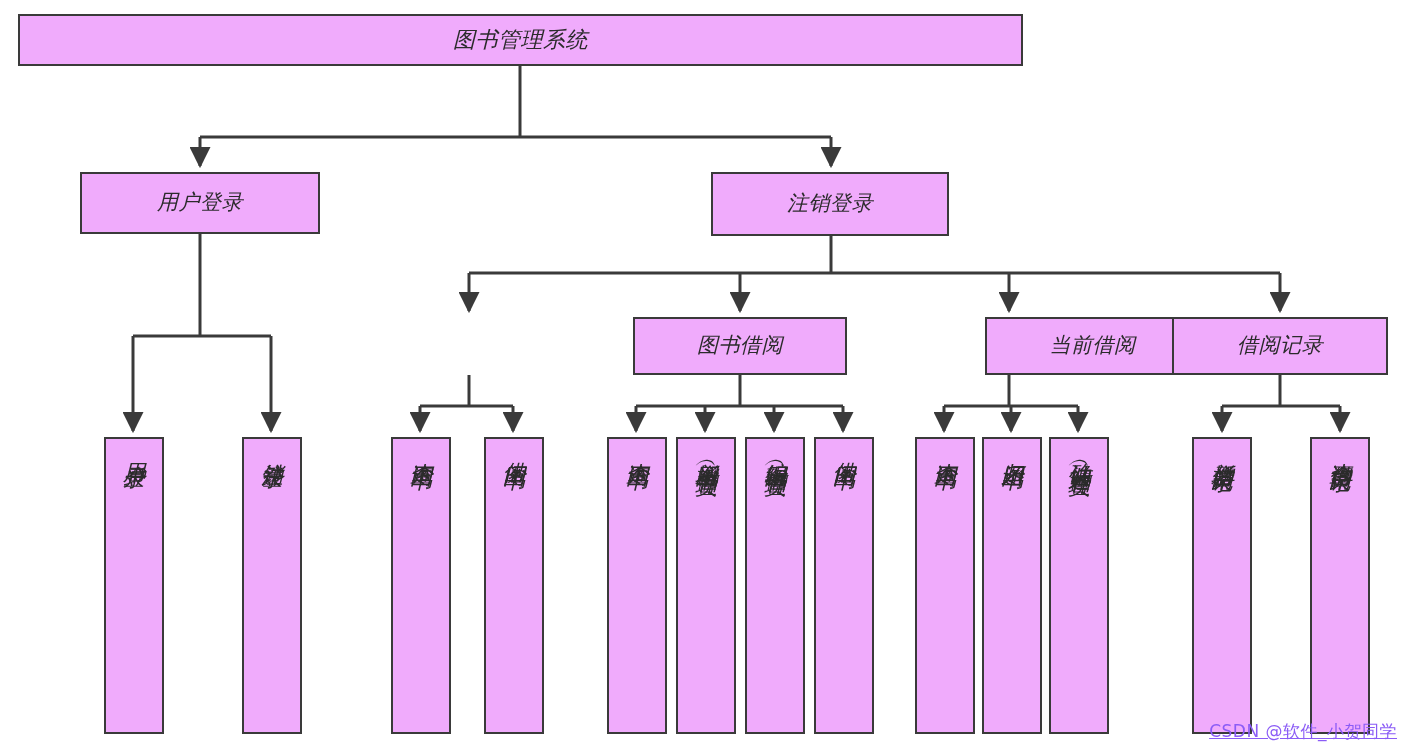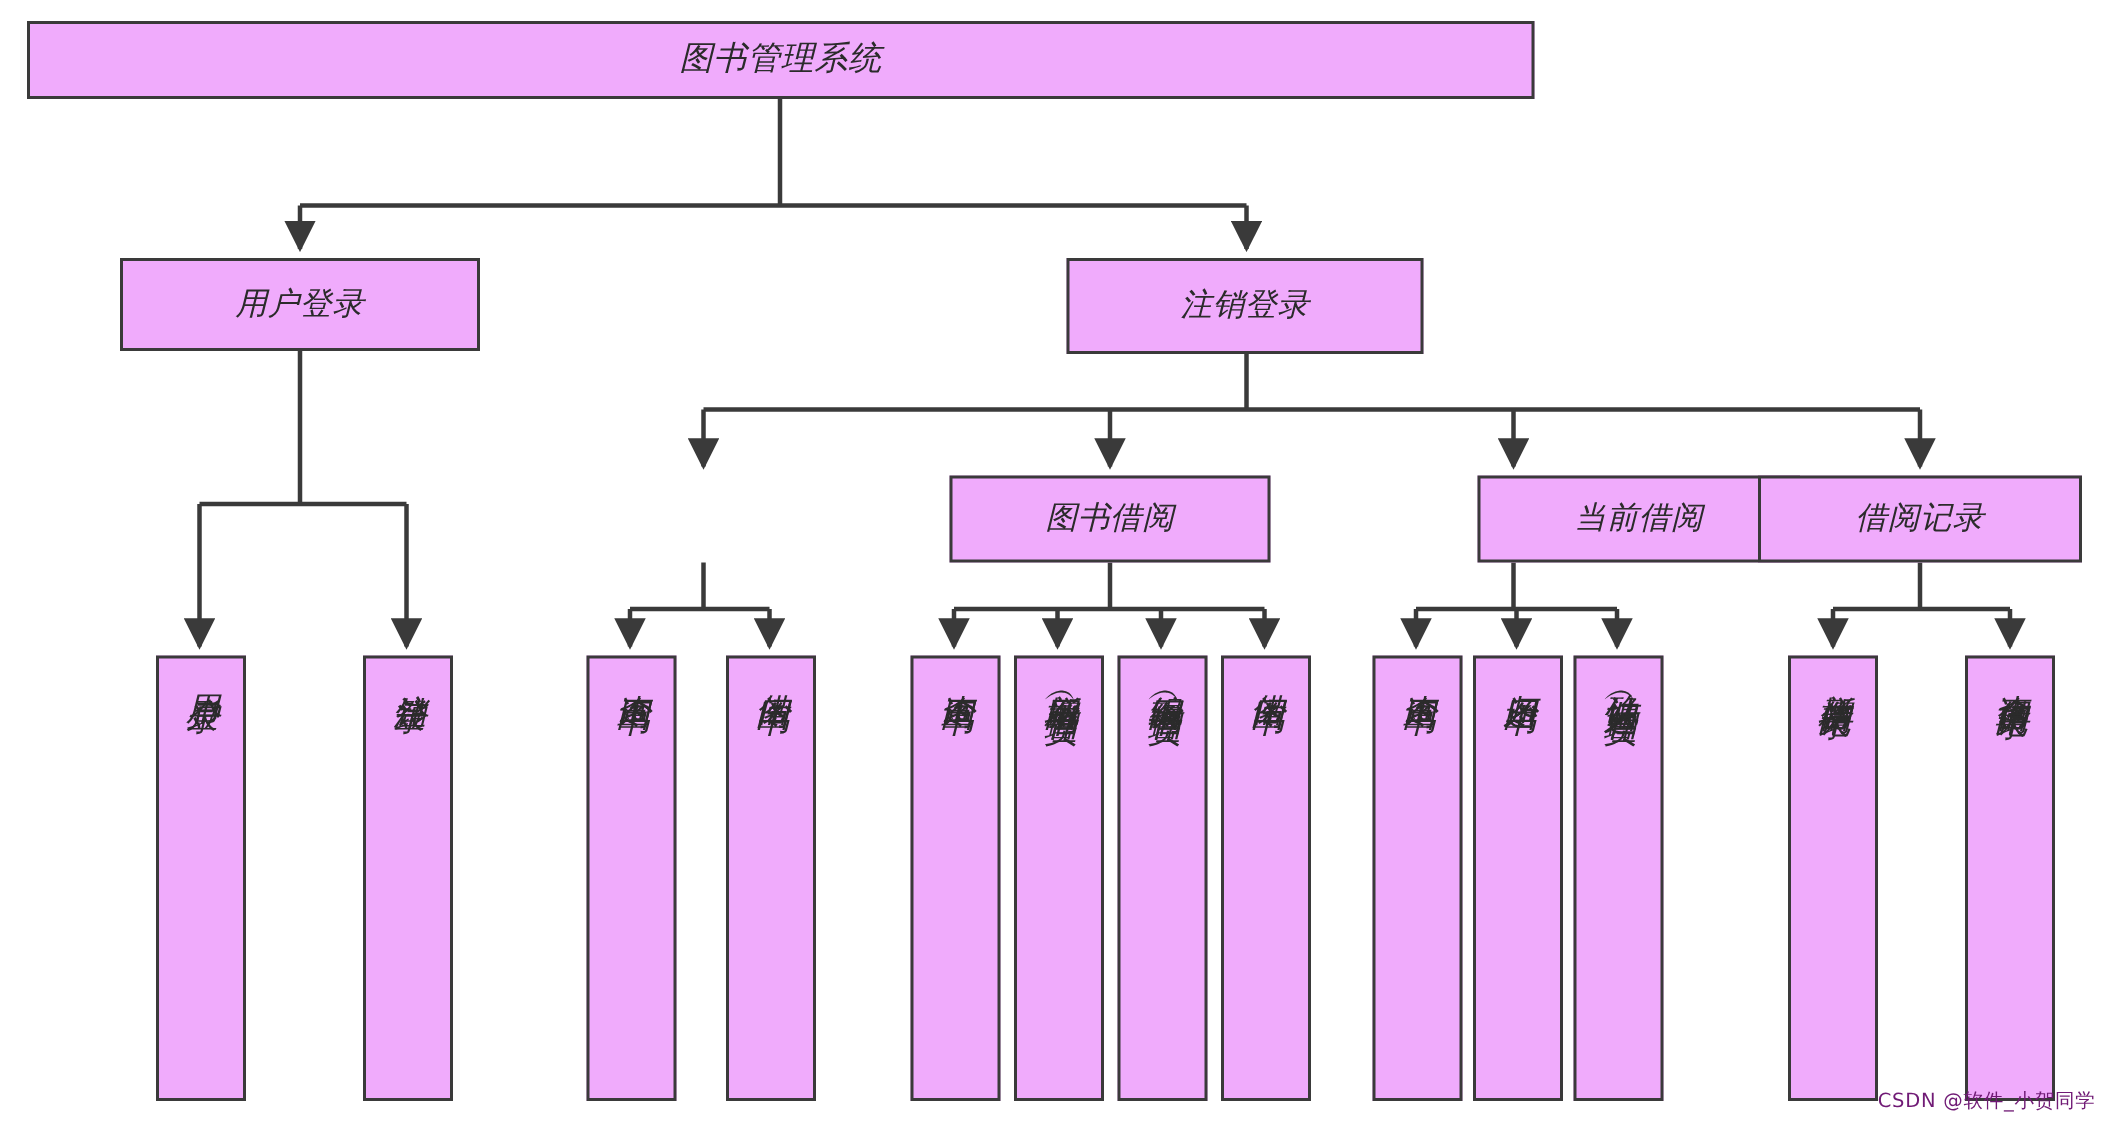--- a/index.html
+++ b/index.html
@@ -58,25 +58,26 @@
     text-orientation:upright;
     font-size:22px;
     line-height:1.0;
     letter-spacing:2px;
     white-space:nowrap;
   }
   #watermark{
     position:absolute;
     right:8px;
     bottom:4px;
-    font-size:13px;
-    color:#701a75;
+    font-size:17px;
+    color:#8b5cf6;
     z-index:5;
     white-space:nowrap;
     letter-spacing:0.5px;
+    text-decoration:underline;
   }
 </style>
 </head>
 <body>
 
 <div id="canvas">
 
   <svg id="edges" viewBox="0 0 1405 747" width="1405" height="747" xmlns="http://www.w3.org/2000/svg">
     <defs>
       <marker id="arw" viewBox="0 0 10 10" refX="9" refY="5" markerWidth="7" markerHeight="7" orient="auto-start-reverse">

